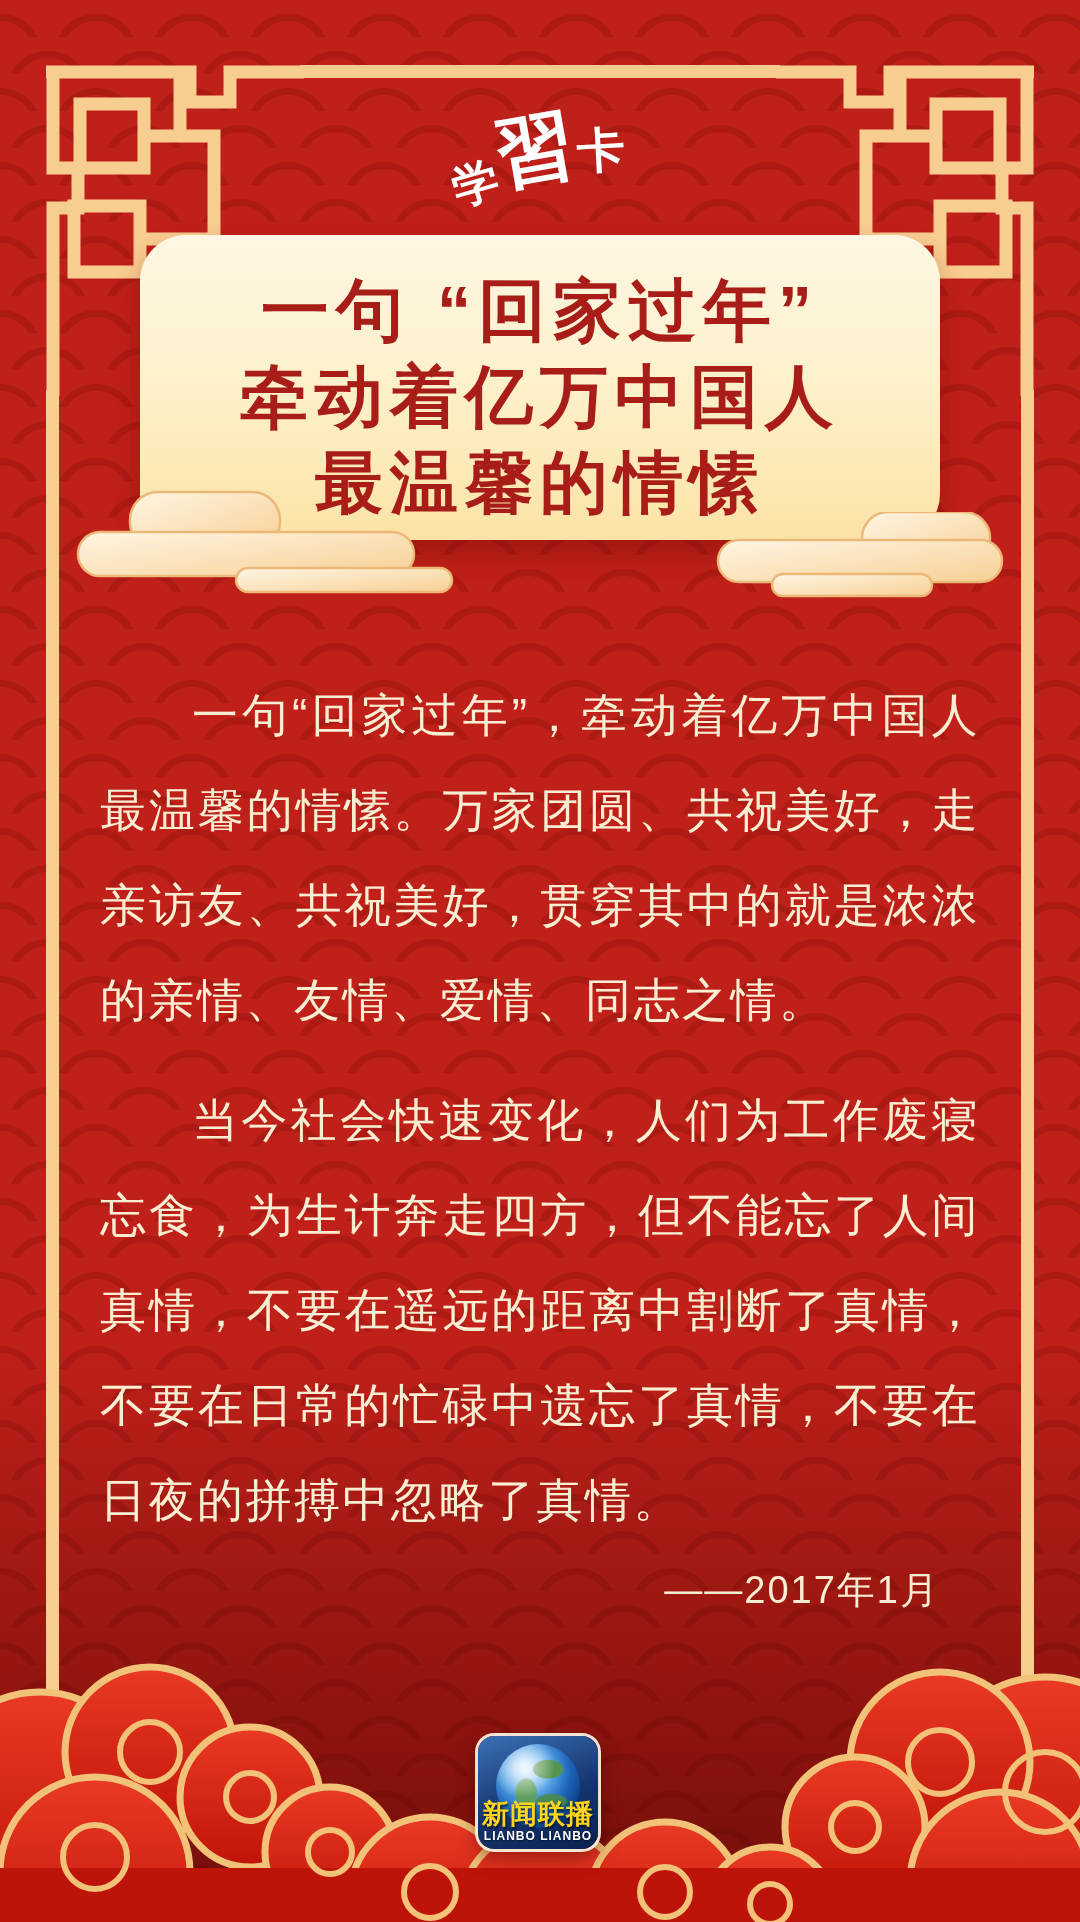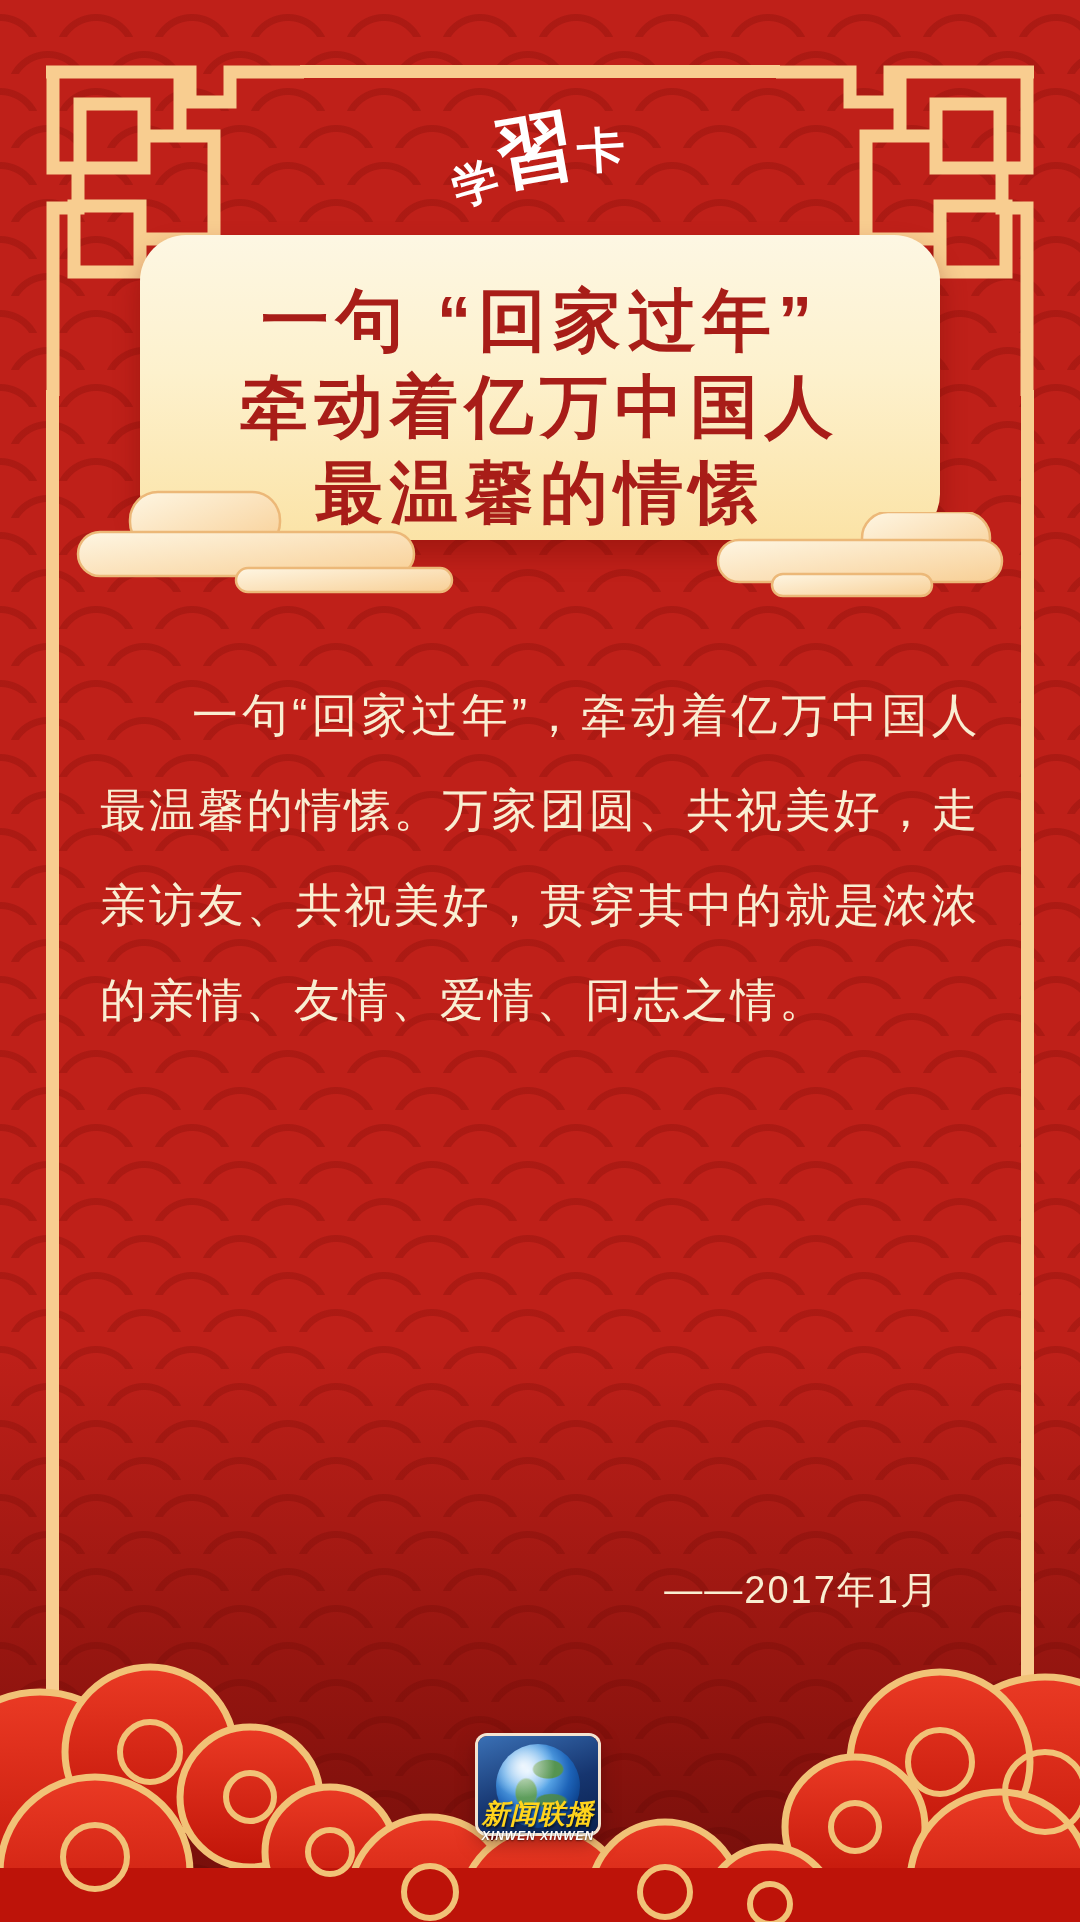--- a/index.html
+++ b/index.html
@@ -38,21 +38,21 @@
   .bc1 { font-size:46px; transform:translateY(14px) rotate(-6deg); }
   .bc2 { font-size:78px; transform:translateY(2px); }
   .bc3 { font-size:48px; transform:translateY(4px) rotate(7deg); }
   .book-svg { position:absolute; left:450px; top:152px; }
   
   .title-card {
     position:absolute; left:140px; top:235px; width:800px; height:305px; z-index:3;
     border-radius:46px;
     background:linear-gradient(180deg,#fdf7e3 0%, #fdf1cd 45%, #fbe3a6 100%);
     box-shadow:0 14px 26px rgba(110,8,4,.35);
-    text-align:center; padding-top:42px; box-sizing:border-box;
+    text-align:center; padding-top:32px; box-sizing:border-box;
   }
   .title-line {
     font-size:68px; line-height:86px; font-weight:900;
     color:#a81d18; letter-spacing:7px; white-space:nowrap;
   }
   .cloud { position:absolute; z-index:4; }
   .cloud-left  { left:70px;  top:488px; }
   .cloud-right { left:712px; top:512px; }
   
   .body-text { position:absolute; left:100px; top:668px; width:880px; z-index:3; }
@@ -62,25 +62,24 @@
     letter-spacing:2.5px; text-indent:2em; text-align:justify; font-weight:500;
   }
   .attribution {
     position:absolute; right:140px; top:1556px; z-index:3;
     color:#f9eed2; text-align:right; font-size:38px; line-height:54px; letter-spacing:2px; font-weight:500;margin-top:7px;
   }
   
   .bottom-clouds { position:absolute; left:0; top:1612px; z-index:5; }
   
   .app-icon {
-    position:absolute; left:478px; top:1736px; width:120px; height:97px; z-index:6;
-    border-radius:9px;
+    position:absolute; left:478px; top:1736px; width:120px; height:113px; z-index:6;
+    border-radius:16px;
     background:linear-gradient(160deg,#3a70b5 0%, #16356f 55%, #0a2250 100%);
     box-shadow:0 0 0 3px rgba(250,240,220,.95), 0 8px 20px rgba(60,0,0,.5);
-    font-style:italic;
   }
   .globe {
     position:absolute; left:18px; top:8px; width:84px; height:84px; border-radius:50%;
     background-image:
       radial-gradient(circle at 32% 26%, rgba(255,255,255,.8) 0, rgba(255,255,255,0) 38%),
       radial-gradient(ellipse 26px 16px at 62% 30%, rgba(86,148,74,.95) 55%, rgba(86,148,74,0) 62%),
       radial-gradient(ellipse 18px 24px at 36% 58%, rgba(96,158,78,.9) 55%, rgba(96,158,78,0) 64%),
       radial-gradient(ellipse 28px 13px at 66% 68%, rgba(78,138,66,.85) 50%, rgba(78,138,66,0) 60%),
       radial-gradient(circle at 38% 32%, #cfe9ff 0%, #5aa7e8 30%, #1d63b8 55%, #0a3d86 78%, #052a5e 100%);
   }
@@ -162,20 +161,21 @@
   <svg class="cloud cloud-right" width="300" height="92" viewBox="0 0 300 92">
     <g fill="url(#cc)" stroke="#ecb878" stroke-width="2.5">
       <rect x="150" y="0" width="128" height="52" rx="26"></rect>
       <rect x="6" y="28" width="284" height="42" rx="21"></rect>
       <rect x="60" y="62" width="160" height="22" rx="11"></rect>
     </g>
   </svg>
 
   <div class="body-text">
     <p>一句“回家过年”，牵动着亿万中国人最温馨的情愫。万家团圆、共祝美好，走亲访友、共祝美好，贯穿其中的就是浓浓的亲情、友情、爱情、同志之情。</p>
+    <p>当今社会快速变化，人们为工作废寝忘食，为生计奔走四方，但不能忘了人间真情，不要在遥远的距离中割断了真情，不要在日常的忙碌中遗忘了真情，不要在日夜的拼搏中忽略了真情。</p>
   </div>
 
   <div class="attribution">
     <div>——2017年1月</div>
   </div>
 
   <svg class="bottom-clouds" width="1080" height="310" viewBox="0 0 1080 310">
     <defs>
       <linearGradient id="cg" x1="0" y1="0" x2="0" y2="1">
         <stop offset="0" stop-color="#ea3a24"></stop>
@@ -208,16 +208,16 @@
       <circle cx="855" cy="215" r="24"></circle>
       <circle cx="430" cy="280" r="26"></circle>
       <circle cx="665" cy="280" r="25"></circle>
       <circle cx="770" cy="292" r="20"></circle>
     </g>
   </svg>
 
   <div class="app-icon">
     <div class="globe"></div>
     <div class="app-cn">新闻联播</div>
-    <div class="app-en">XINWEN XINWEN</div>
+    <div class="app-en">LIANBO LIANBO</div>
   </div>
 
 </div>
 
 </body></html>

